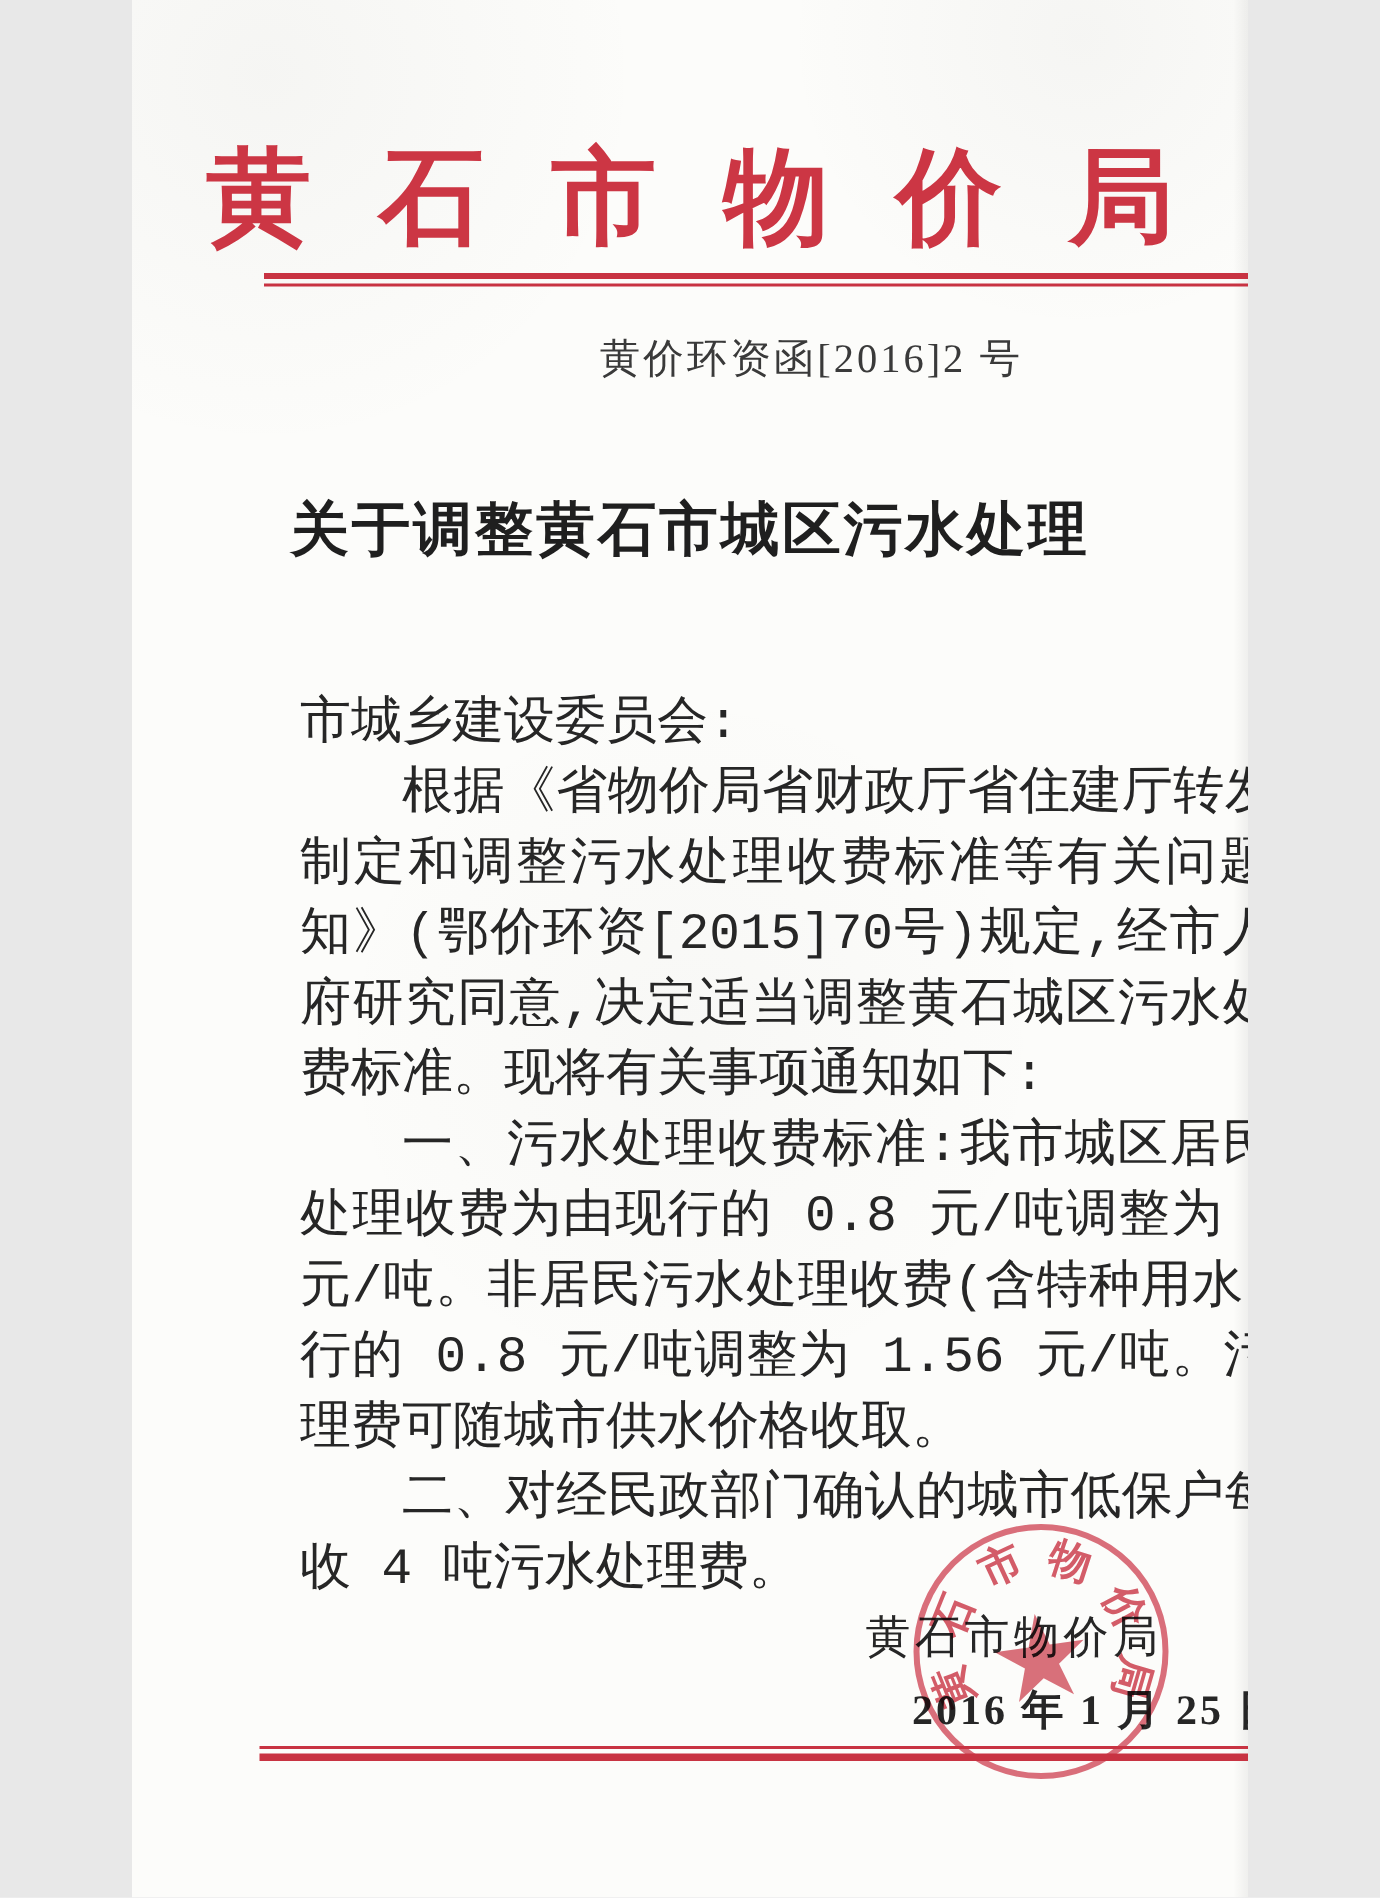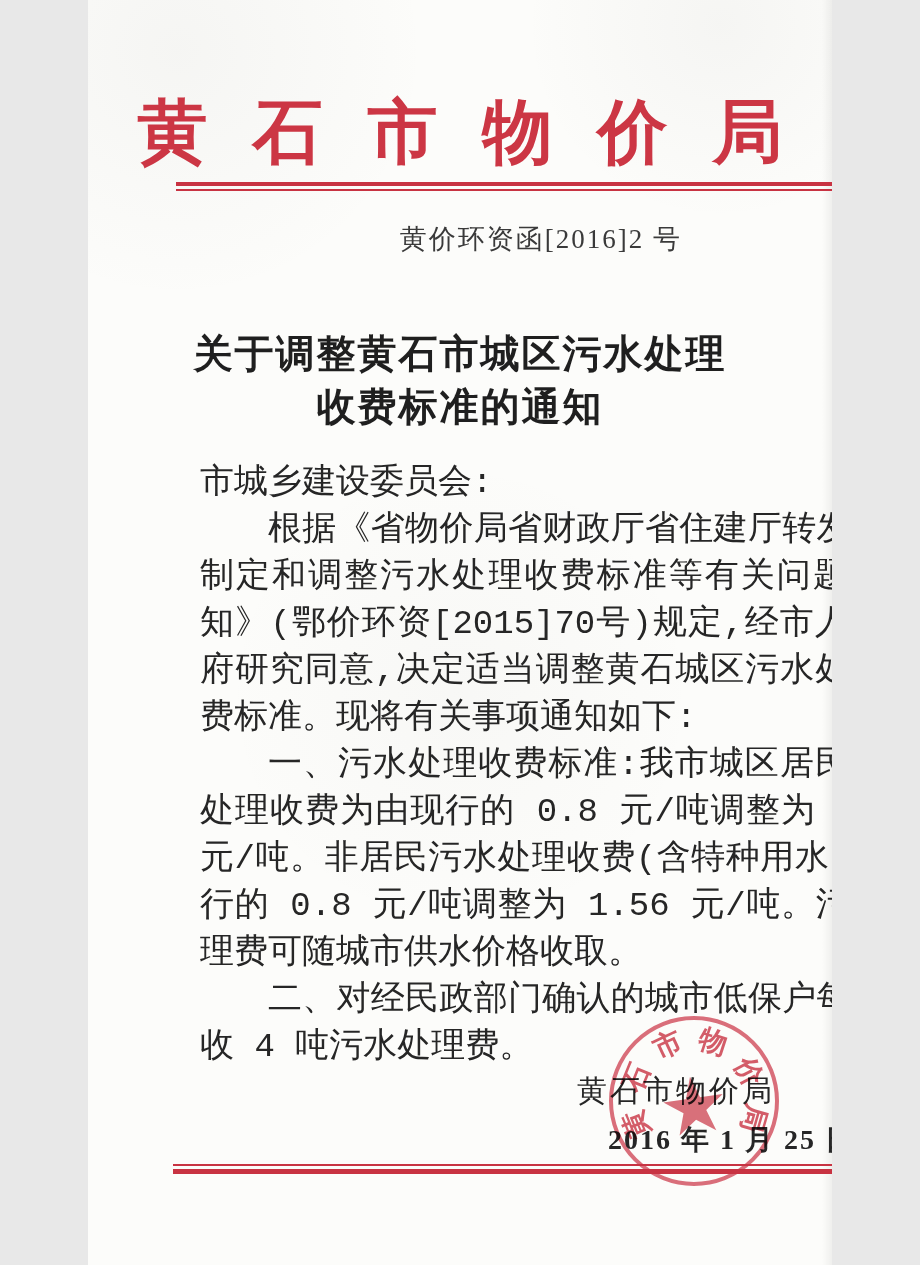--- a/index.html
+++ b/index.html
@@ -103,21 +103,20 @@
   <div class="rule rule-top">
     <div class="thick"></div>
     <div class="gap"></div>
     <div class="thin"></div>
   </div>
 
   <div class="doc-number">黄价环资函[2016]2 号</div>
 
   <div class="title">
     <div>关于调整黄石市城区污水处理</div>
-    <div>收费标准的通知</div>
   </div>
 
   <div class="body">
     <p>市城乡建设委员会:</p>
     <p class="indent">根据《省物价局省财政厅省住建厅转发关于制定和调整污水处理收费标准等有关问题的通知》(鄂价环资[2015]70号)规定,经市人民政府研究同意,决定适当调整黄石城区污水处理收费标准。现将有关事项通知如下:</p>
     <p class="indent">一、污水处理收费标准:我市城区居民污水处理收费为由现行的 0.8 元/吨调整为 0.95 元/吨。非居民污水处理收费(含特种用水)由现行的 0.8 元/吨调整为 1.56 元/吨。污水处理费可随城市供水价格收取。</p>
     <p class="indent">二、对经民政部门确认的城市低保户每月免收 4 吨污水处理费。</p>
   </div>
 
   <div class="sign-name">黄石市物价局</div>

